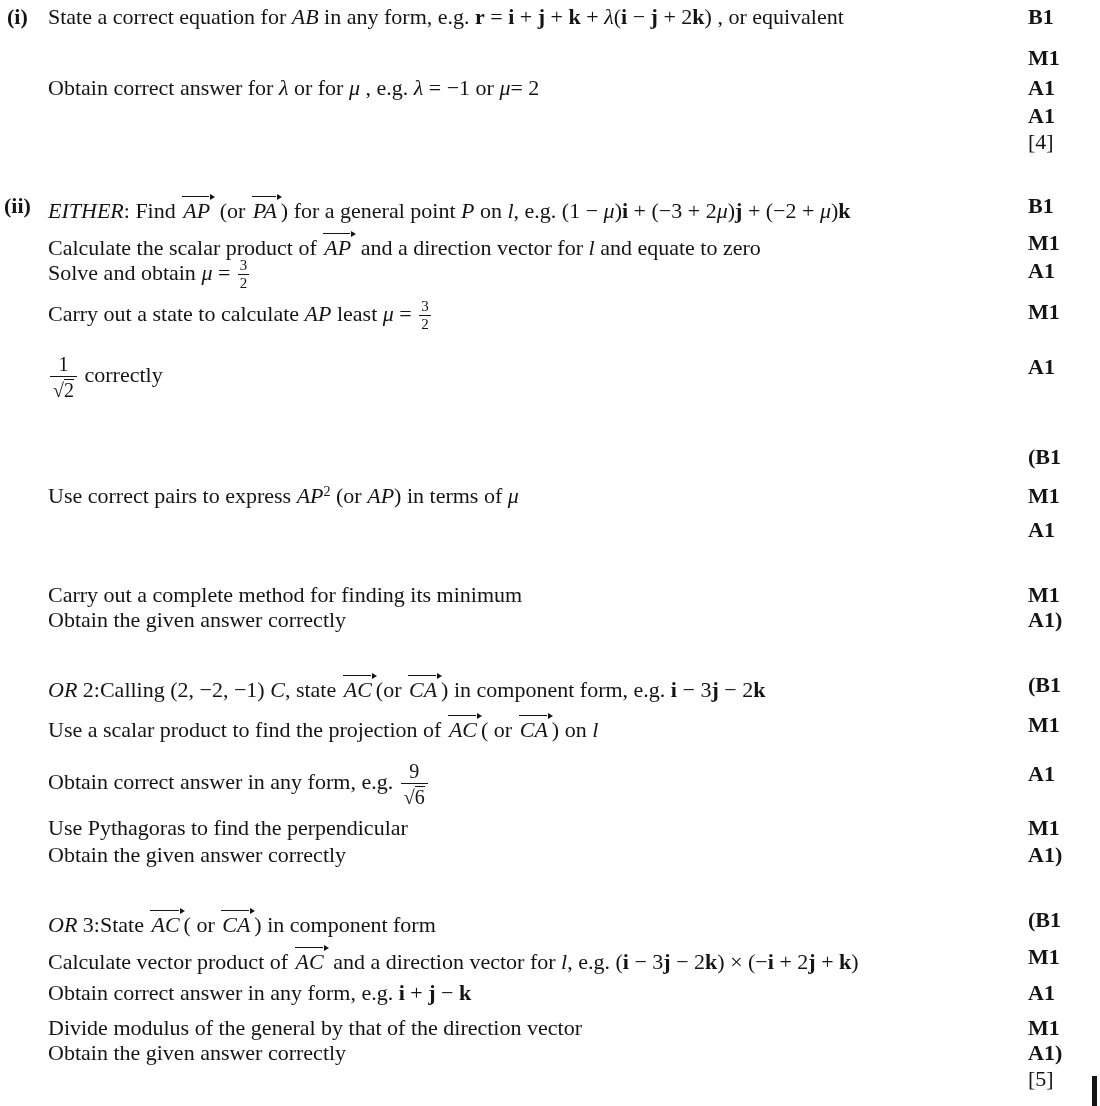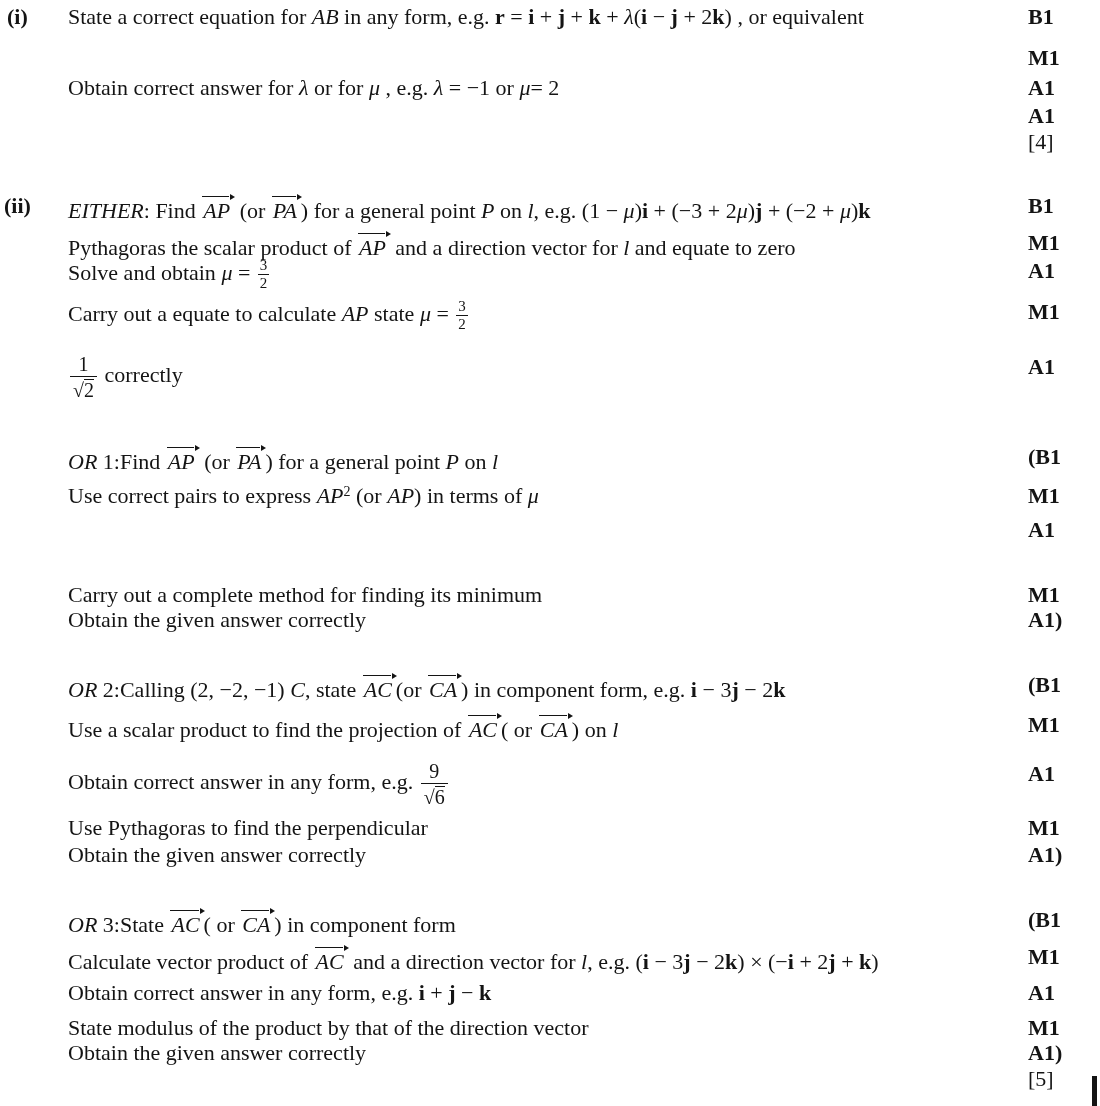--- a/index.html
+++ b/index.html
@@ -6,21 +6,21 @@
   #page{
     position:relative;
     width:1100px;height:1106px;
     background:#ffffff;
     color:#141414;
     font-family:"Liberation Serif", serif;
     font-size:22px;
     overflow:hidden;
   }
   .row{position:absolute;left:0;width:100%;white-space:nowrap;line-height:1.18;}
-  .content{margin-left:68px;display:inline-block;}
+  .content{margin-left:48px;display:inline-block;}
   .sec-label{position:absolute;left:7px;top:0;font-weight:bold;}
   .mark{position:absolute;left:1028px;top:0;font-weight:bold;}
   .mark.bracket{font-weight:normal;}
   .i{font-style:italic;}
   .b{font-weight:bold;}
   .sup{font-size:14px;vertical-align:7px;letter-spacing:0;}
   
   .vec{
     font-style:italic;
     display:inline-block;
@@ -84,38 +84,37 @@
   <div class="row" style="top:129px">
     <span class="mark bracket">[4]</span>
   </div>
 
   <div class="row" style="top:193px">
     <span class="sec-label" style="left:4px">(ii)</span>
     <div class="content"><span class="i">EITHER</span><span>: Find </span><span class="vec">AP</span><span> (or </span><span class="vec">PA</span><span>) for a general point </span><span class="i">P</span><span> on </span><span class="i">l</span><span>, e.g. (1 − </span><span class="i">μ</span><span>)</span><span class="b">i</span><span> + (−3 + 2</span><span class="i">μ</span><span>)</span><span class="b">j</span><span> + (−2 + </span><span class="i">μ</span><span>)</span><span class="b">k</span></div>
     <span class="mark">B1</span>
   </div>
   <div class="row" style="top:230px">
-    <div class="content"><span>Pythagoras the scalar product of </span><span class="vec">AP</span><span> and a direction vector for </span><span class="i">l</span><span> and equate to zero</span></div>
+    <div class="content"><span>Calculate the scalar product of </span><span class="vec">AP</span><span> and a direction vector for </span><span class="i">l</span><span> and equate to zero</span></div>
     <span class="mark">M1</span>
   </div>
   <div class="row" style="top:258px">
     <div class="content"><span>Solve and obtain  </span><span class="i">μ</span><span> = </span><span class="frac"><span class="num">3</span><span class="den">2</span></span></div>
     <span class="mark">A1</span>
   </div>
   <div class="row" style="top:299px">
-    <div class="content"><span>Carry out a equate to calculate </span><span class="i">AP</span><span> state  </span><span class="i">μ</span><span> = </span><span class="frac"><span class="num">3</span><span class="den">2</span></span></div>
+    <div class="content"><span>Carry out a state to calculate </span><span class="i">AP</span><span> least  </span><span class="i">μ</span><span> = </span><span class="frac"><span class="num">3</span><span class="den">2</span></span></div>
     <span class="mark">M1</span>
   </div>
   <div class="row" style="top:354px">
     <div class="content"><span class="frac big"><span class="num">1</span><span class="den"><span class="radsign">√</span><span class="radbody">2</span></span></span><span> correctly</span></div>
     <span class="mark">A1</span>
   </div>
 
   <div class="row" style="top:444px">
-    <div class="content"><span class="i">OR</span><span> 1:Find  </span><span class="vec">AP</span><span> (or </span><span class="vec">PA</span><span>) for a general point </span><span class="i">P</span><span> on </span><span class="i">l</span></div>
     <span class="mark">(B1</span>
   </div>
   <div class="row" style="top:483px">
     <div class="content"><span>Use correct pairs to express  </span><span class="i">AP</span><span class="sup">2</span><span> (or </span><span class="i">AP</span><span>) in terms of </span><span class="i">μ</span></div>
     <span class="mark">M1</span>
   </div>
   <div class="row" style="top:517px">
     <span class="mark">A1</span>
   </div>
   <div class="row" style="top:582px">
@@ -154,21 +153,21 @@
   </div>
   <div class="row" style="top:944px">
     <div class="content"><span>Calculate vector product of  </span><span class="vec">AC</span><span>  and a direction vector for </span><span class="i">l</span><span>, e.g. (</span><span class="b">i</span><span> − 3</span><span class="b">j</span><span> − 2</span><span class="b">k</span><span>) × (−</span><span class="b">i</span><span> + 2</span><span class="b">j</span><span> + </span><span class="b">k</span><span>)</span></div>
     <span class="mark">M1</span>
   </div>
   <div class="row" style="top:980px">
     <div class="content"><span>Obtain correct answer in any form, e.g.  </span><span class="b">i</span><span> + </span><span class="b">j</span><span> − </span><span class="b">k</span></div>
     <span class="mark">A1</span>
   </div>
   <div class="row" style="top:1015px">
-    <div class="content"><span>State modulus of the product by that of the direction vector</span></div>
+    <div class="content"><span>Divide modulus of the general by that of the direction vector</span></div>
     <span class="mark">M1</span>
   </div>
   <div class="row" style="top:1040px">
     <div class="content"><span>Obtain the given answer correctly</span></div>
     <span class="mark">A1)</span>
   </div>
   <div class="row" style="top:1066px">
     <span class="mark bracket">[5]</span>
   </div>
 

